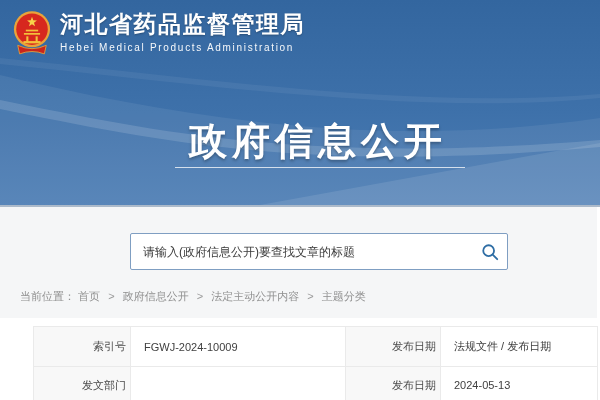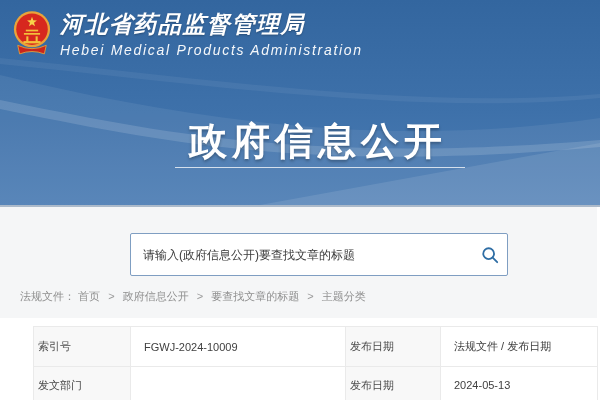--- a/index.html
+++ b/index.html
@@ -5,57 +5,57 @@
   * { margin:0; padding:0; box-sizing:border-box; }
   html,body { width:600px; height:400px; overflow:hidden; background:#fff;
     font-family:"Liberation Sans", sans-serif; }
   .stage { position:relative; width:600px; height:400px; overflow:hidden; }
 
   
   .banner { position:absolute; top:0; left:0; width:600px; height:205px;
     background:linear-gradient(180deg,#33669f 0%, #3e71aa 55%, #4d7db4 100%); }
   .banner svg.waves { position:absolute; top:0; left:0; }
 
-  .site-header { position:absolute; top:10px; left:13px; display:flex; align-items:flex-start; cursor:pointer;font-style:italic; }
+  .site-header { position:absolute; top:10px; left:13px; display:flex; align-items:flex-start; cursor:pointer; }
   .emblem { width:38px; height:46px; flex:0 0 auto; }
   .site-names { margin-left:9px; color:#fff; }
   .site-zh { font-family:"Liberation Serif", serif; font-weight:bold; font-size:23px;
     line-height:1.05; letter-spacing:1.5px; margin-top:3px; text-shadow:0 1px 2px rgba(0,0,0,.28); white-space:nowrap; }
-  .site-en { font-size:14px; letter-spacing:1.7px; margin-top:5px; opacity:.95; white-space:nowrap; }
+  .site-en { font-size:10px; letter-spacing:1.7px; margin-top:5px; opacity:.95; white-space:nowrap; }
 
   .banner-title { position:absolute; top:116px; left:0; width:600px; padding-left:36px;
     text-align:center; color:#fff; font-size:38px; font-weight:bold; letter-spacing:5px;
     text-shadow:0 2px 3px rgba(0,0,0,.28); white-space:nowrap; }
   .banner-underline { position:absolute; top:167px; left:175px; width:290px; height:1px;
     background:rgba(255,255,255,.75); }
 
   
   .gray-section { position:absolute; top:205px; left:0; width:600px; height:113px;
     background:#f5f6f7; border-top:2px solid rgba(36,74,118,.35); }
   .right-gutter { position:absolute; top:207px; right:0; width:3px; height:111px; background:#fff; }
 
-  .search-box { position:absolute; top:233px; left:130px; width:378px; height:43px;
+  .search-box { position:absolute; top:233px; left:130px; width:378px; height:37px;
     background:#fff; border:1px solid #7f9ec2; border-radius:2px; display:flex; align-items:center; }
   .search-input { flex:1; height:100%; border:none; outline:none; background:transparent;
     font-size:12px; color:#333; padding:0 12px; font-family:"Liberation Sans", sans-serif; }
   .search-input::placeholder { color:#3a3a3a; opacity:1; }
   .search-btn { width:34px; height:100%; display:flex; align-items:center; justify-content:center;
     background:none; border:none; cursor:pointer; }
 
   .breadcrumb { position:absolute; top:289px; left:20px; font-size:11px; color:#8f8f8f; white-space:nowrap; }
   .breadcrumb a { color:#8f8f8f; text-decoration:none; cursor:pointer; }
   .breadcrumb .sep { margin:0 5px; color:#9a9a9a; }
 
   
   .white-section { position:absolute; top:318px; left:0; width:600px; height:82px; background:#fff; }
   table.info { position:absolute; top:326px; left:33px; width:564px;
     border-collapse:collapse; table-layout:fixed; font-size:11px; color:#404040; }
   table.info td { border:1px solid #eaeaea; height:26px; padding:12px 13px;
     overflow:hidden; white-space:nowrap; background:#fff; }
-  table.info td.lbl { background:#f8f8f8; text-align:left; color:#4a4a4a; padding:0 4px; }
+  table.info td.lbl { background:#f8f8f8; text-align:right; color:#4a4a4a; padding:0 4px; }
 </style>
 </head>
 <body>
 
 <div class="stage">
 
   <div class="banner">
     <svg class="waves" width="600" height="205" viewBox="0 0 600 205">
       <path d="M0,75 C180,118 380,150 600,118 L600,205 L0,205 Z" fill="rgba(255,255,255,0.07)"></path>
       <path d="M0,100 C150,130 300,165 600,140 L600,147 C300,174 150,139 0,109 Z" fill="rgba(255,255,255,0.14)"></path>
@@ -92,26 +92,26 @@
     <input class="search-input" type="text" placeholder="请输入(政府信息公开)要查找文章的标题" style="">
     <button class="search-btn">
       <svg width="18" height="18" viewBox="0 0 20 20">
         <circle cx="8.5" cy="8.5" r="6" fill="none" stroke="#2e6da4" stroke-width="2"></circle>
         <line x1="13" y1="13" x2="18" y2="18" stroke="#2e6da4" stroke-width="2" stroke-linecap="round"></line>
       </svg>
     </button>
   </div>
 
   <div class="breadcrumb">
-    <span>法规文件：</span>
+    <span>当前位置：</span>
     <a>首页</a>
     <span class="sep">&gt;</span>
     <a>政府信息公开</a>
     <span class="sep">&gt;</span>
-    <a>要查找文章的标题</a>
+    <a>法定主动公开内容</a>
     <span class="sep">&gt;</span>
     <a>主题分类</a>
   </div>
 
   <div class="white-section"></div>
 
   <table class="info">
     <colgroup>
         <col style="width:97px">
         <col style="width:215px">

